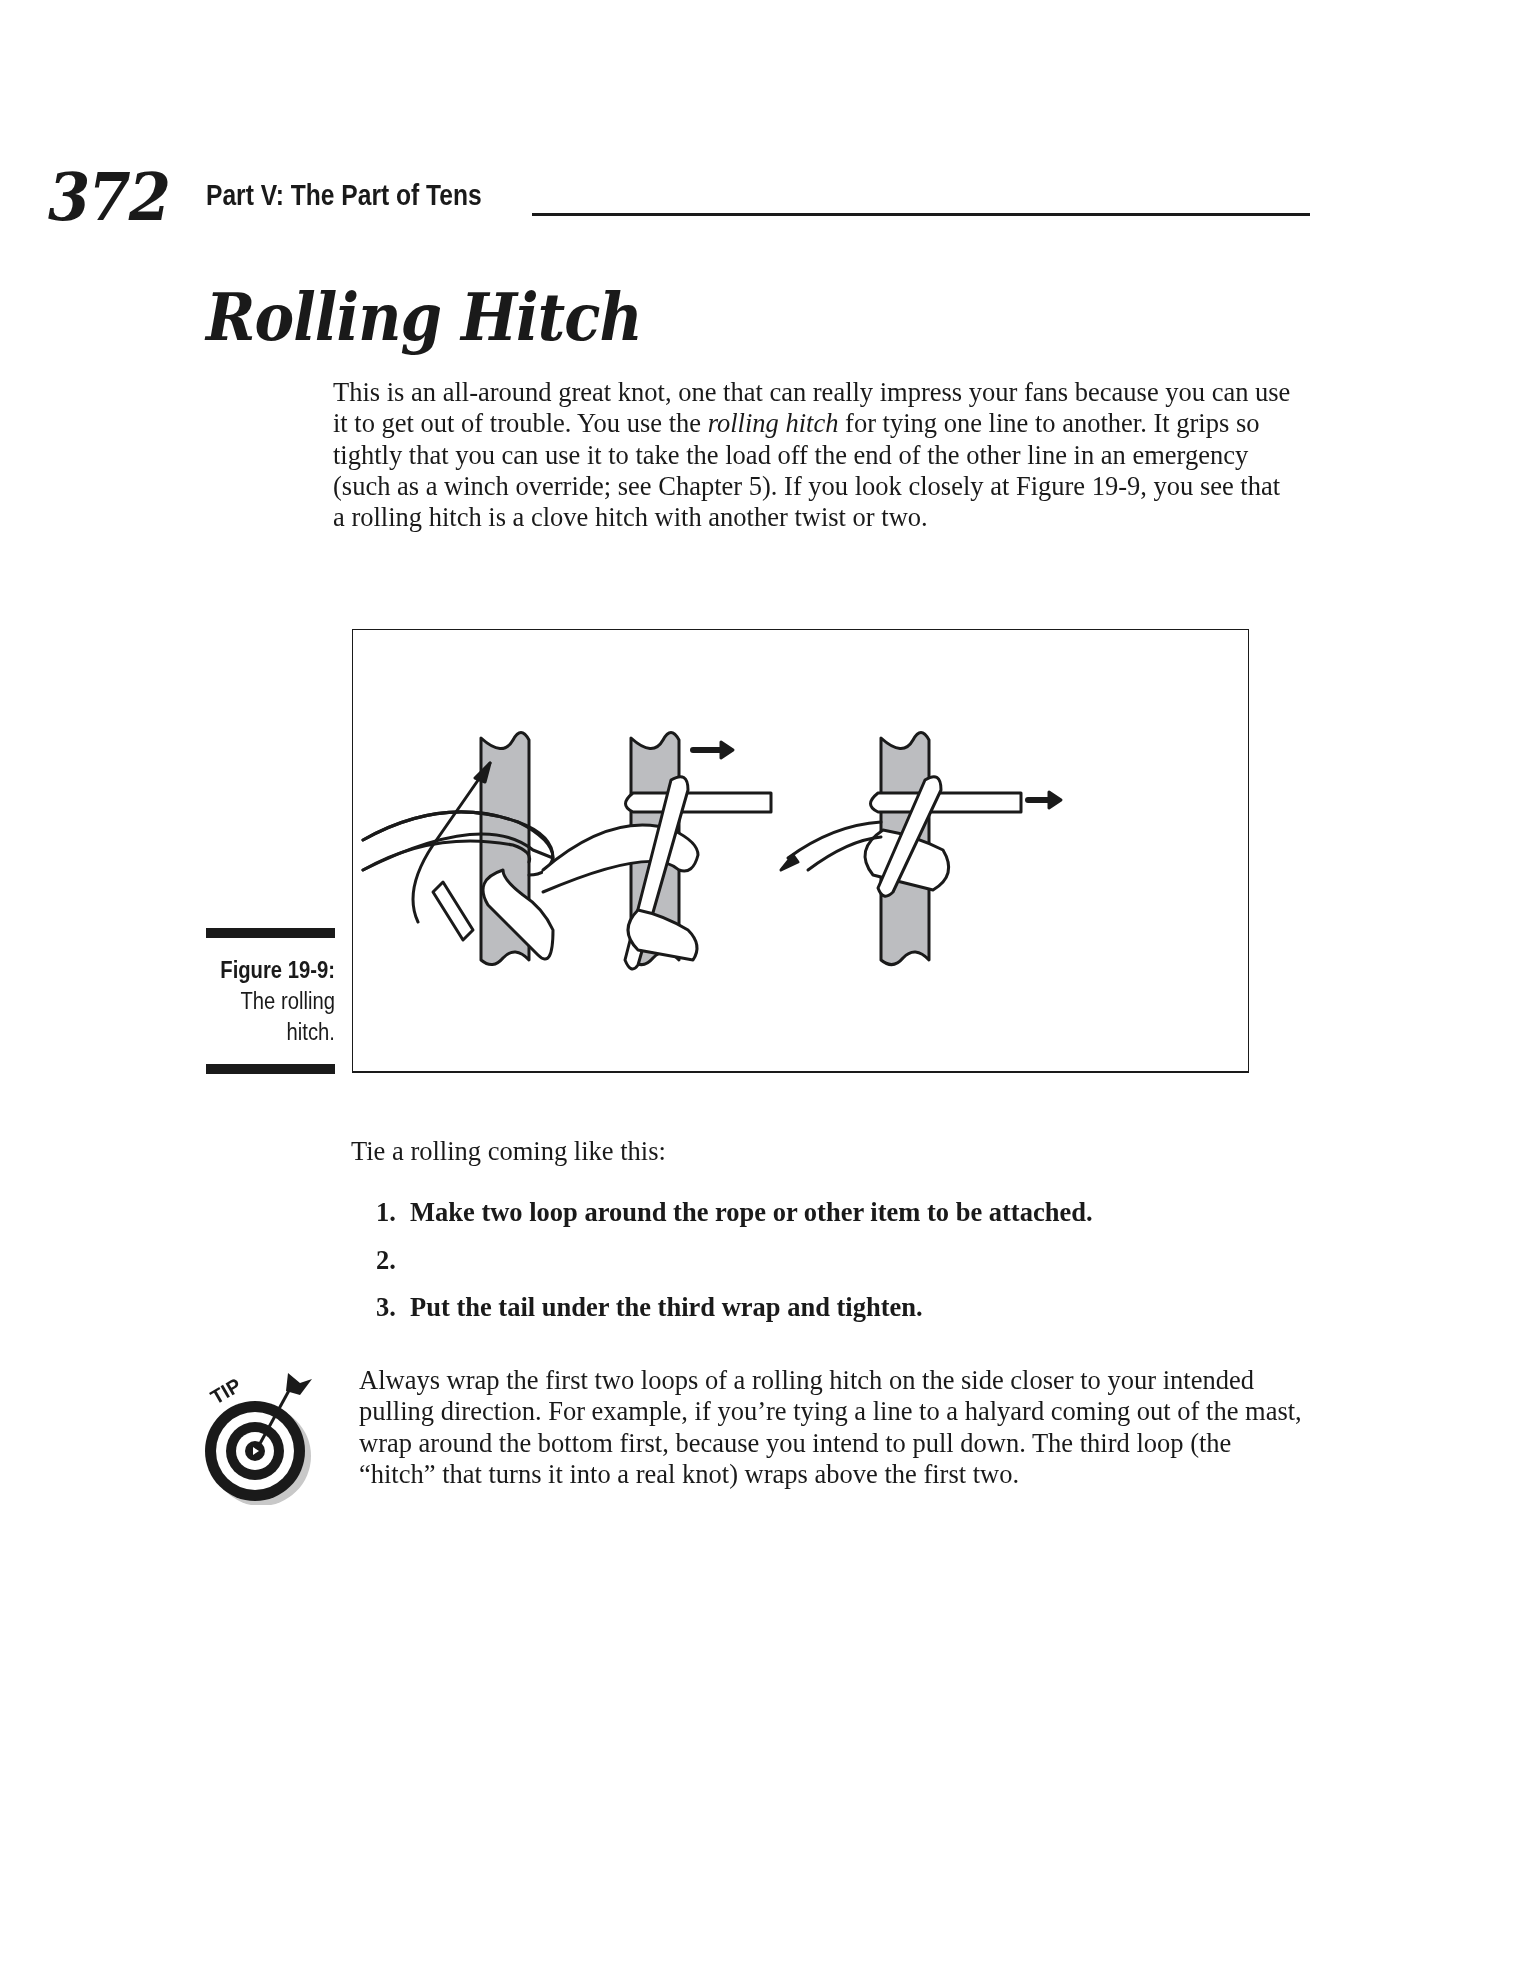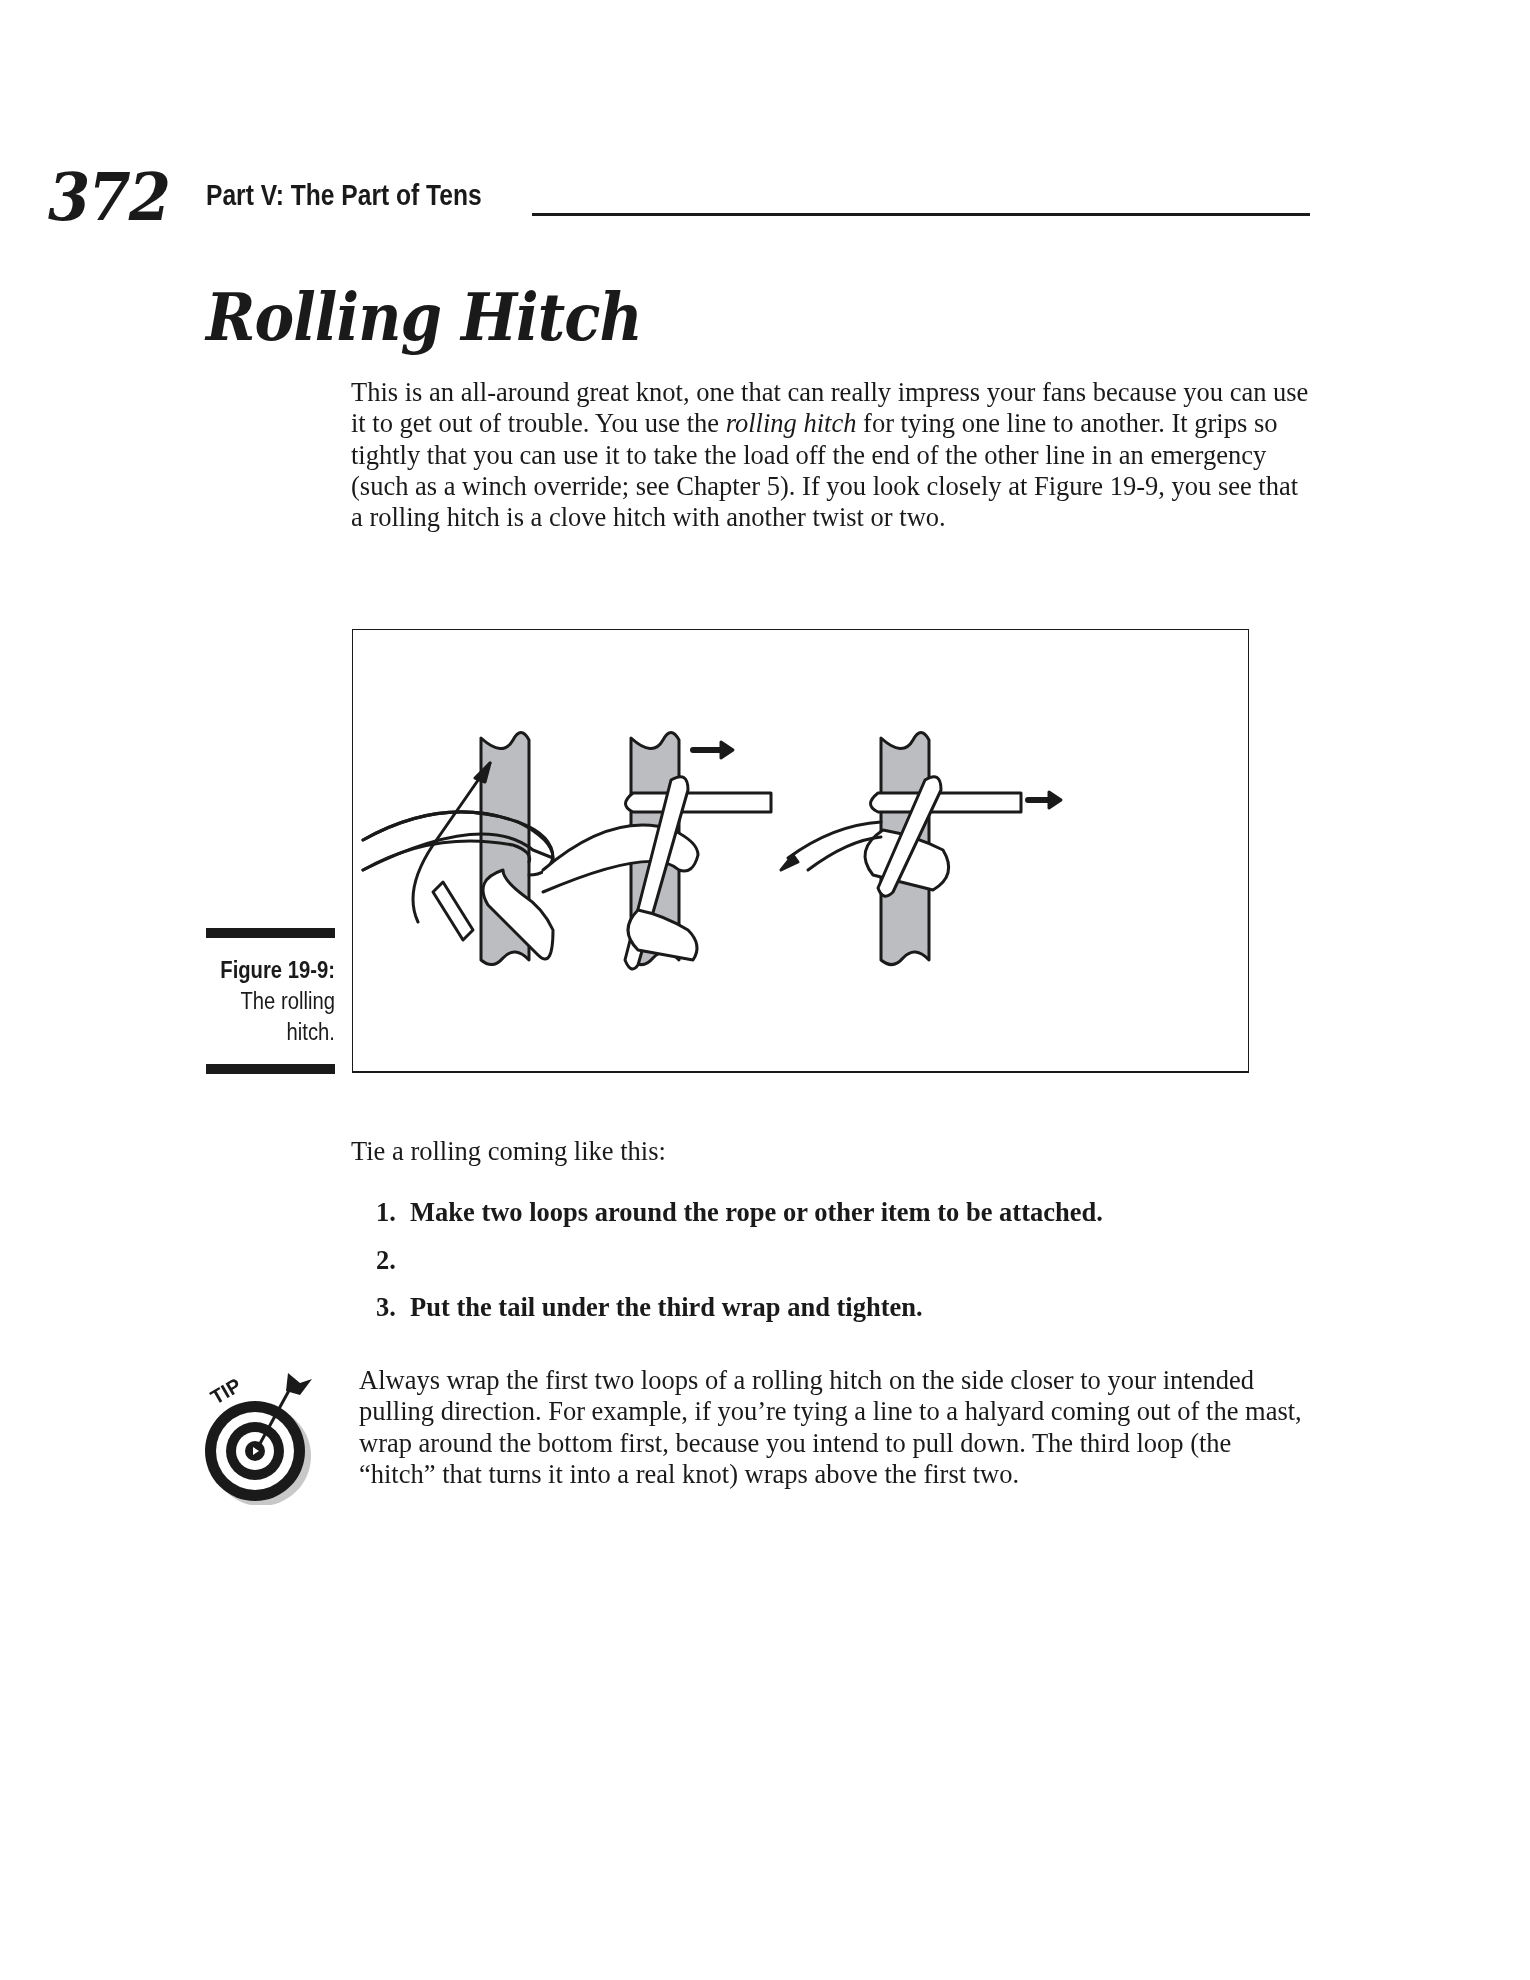--- a/index.html
+++ b/index.html
@@ -3,21 +3,21 @@
 <meta charset="utf-8">
 <style>
   html, body { margin: 0; padding: 0; background: #ffffff; }
   body { width: 1530px; height: 1980px; position: relative; overflow: hidden; color: #1a1a1a; }
   .abs { position: absolute; }
   .page-num { left: 48px; top: 158px; font-family: "DejaVu Serif", serif; font-style: italic; font-weight: bold; font-size: 66px; letter-spacing: -2px; transform: scaleX(0.92); transform-origin: left; }
   .running-head { left: 206px; top: 178px; font-family: "Liberation Sans", sans-serif; font-weight: bold; font-size: 30px; transform: scaleX(0.82); transform-origin: left; white-space: nowrap; }
   .head-rule { left: 532px; top: 213px; width: 778px; height: 3px; background: #1a1a1a; }
   .title { left: 206px; top: 278px; font-family: "DejaVu Serif", serif; font-style: italic; font-weight: bold; font-size: 66px; letter-spacing: -1px; transform: scaleX(0.9); transform-origin: left; white-space: nowrap; }
   .body-text { font-family: "Liberation Serif", serif; font-size: 26.5px; line-height: 31.3px; }
-  .intro { left: 351px; top: 377px; width: 960px; }
+  .intro { left: 333px; top: 377px; width: 960px; }
   .intro p { margin: 0; }
   .figure-box { left: 352px; top: 629px; width: 897px; height: 444px; border: 1.5px solid #1a1a1a; border-bottom-width: 2.5px; box-sizing: border-box; background: #fff; }
   .figure-box svg { position: absolute; left: 0; top: 0; }
   .cap-bar { left: 206px; width: 129px; height: 10px; background: #1a1a1a; }
   .caption { left: 180px; top: 955px; width: 155px; text-align: right; font-family: "Liberation Sans", sans-serif; font-size: 23px; line-height: 31px; transform: scaleX(0.88); transform-origin: right; }
   .caption .fig-label { font-weight: bold; display: block; }
   .caption .fig-desc { display: block; }
   .lead { left: 351px; top: 1136px; }
   .steps { left: 376px; top: 1197px; width: 960px; font-weight: bold; }
   .step { display: flex; height: 47.5px; align-items: baseline; }
@@ -84,21 +84,21 @@
       </g>
     </g>
   </svg>
 </div>
 
 <div class="abs body-text lead">Tie a rolling coming like this:</div>
 
 <div class="abs body-text steps">
   <div class="step">
     <span class="num">1.</span>
-    <span>Make two loops around the rope or other item to be attached.</span>
+    <span>Make two loop around the rope or other item to be attached.</span>
   </div>
   <div class="step">
     <span class="num">2.</span>
   </div>
   <div class="step">
     <span class="num">3.</span>
     <span>Put the tail under the third wrap and tighten.</span>
   </div>
 </div>
 

